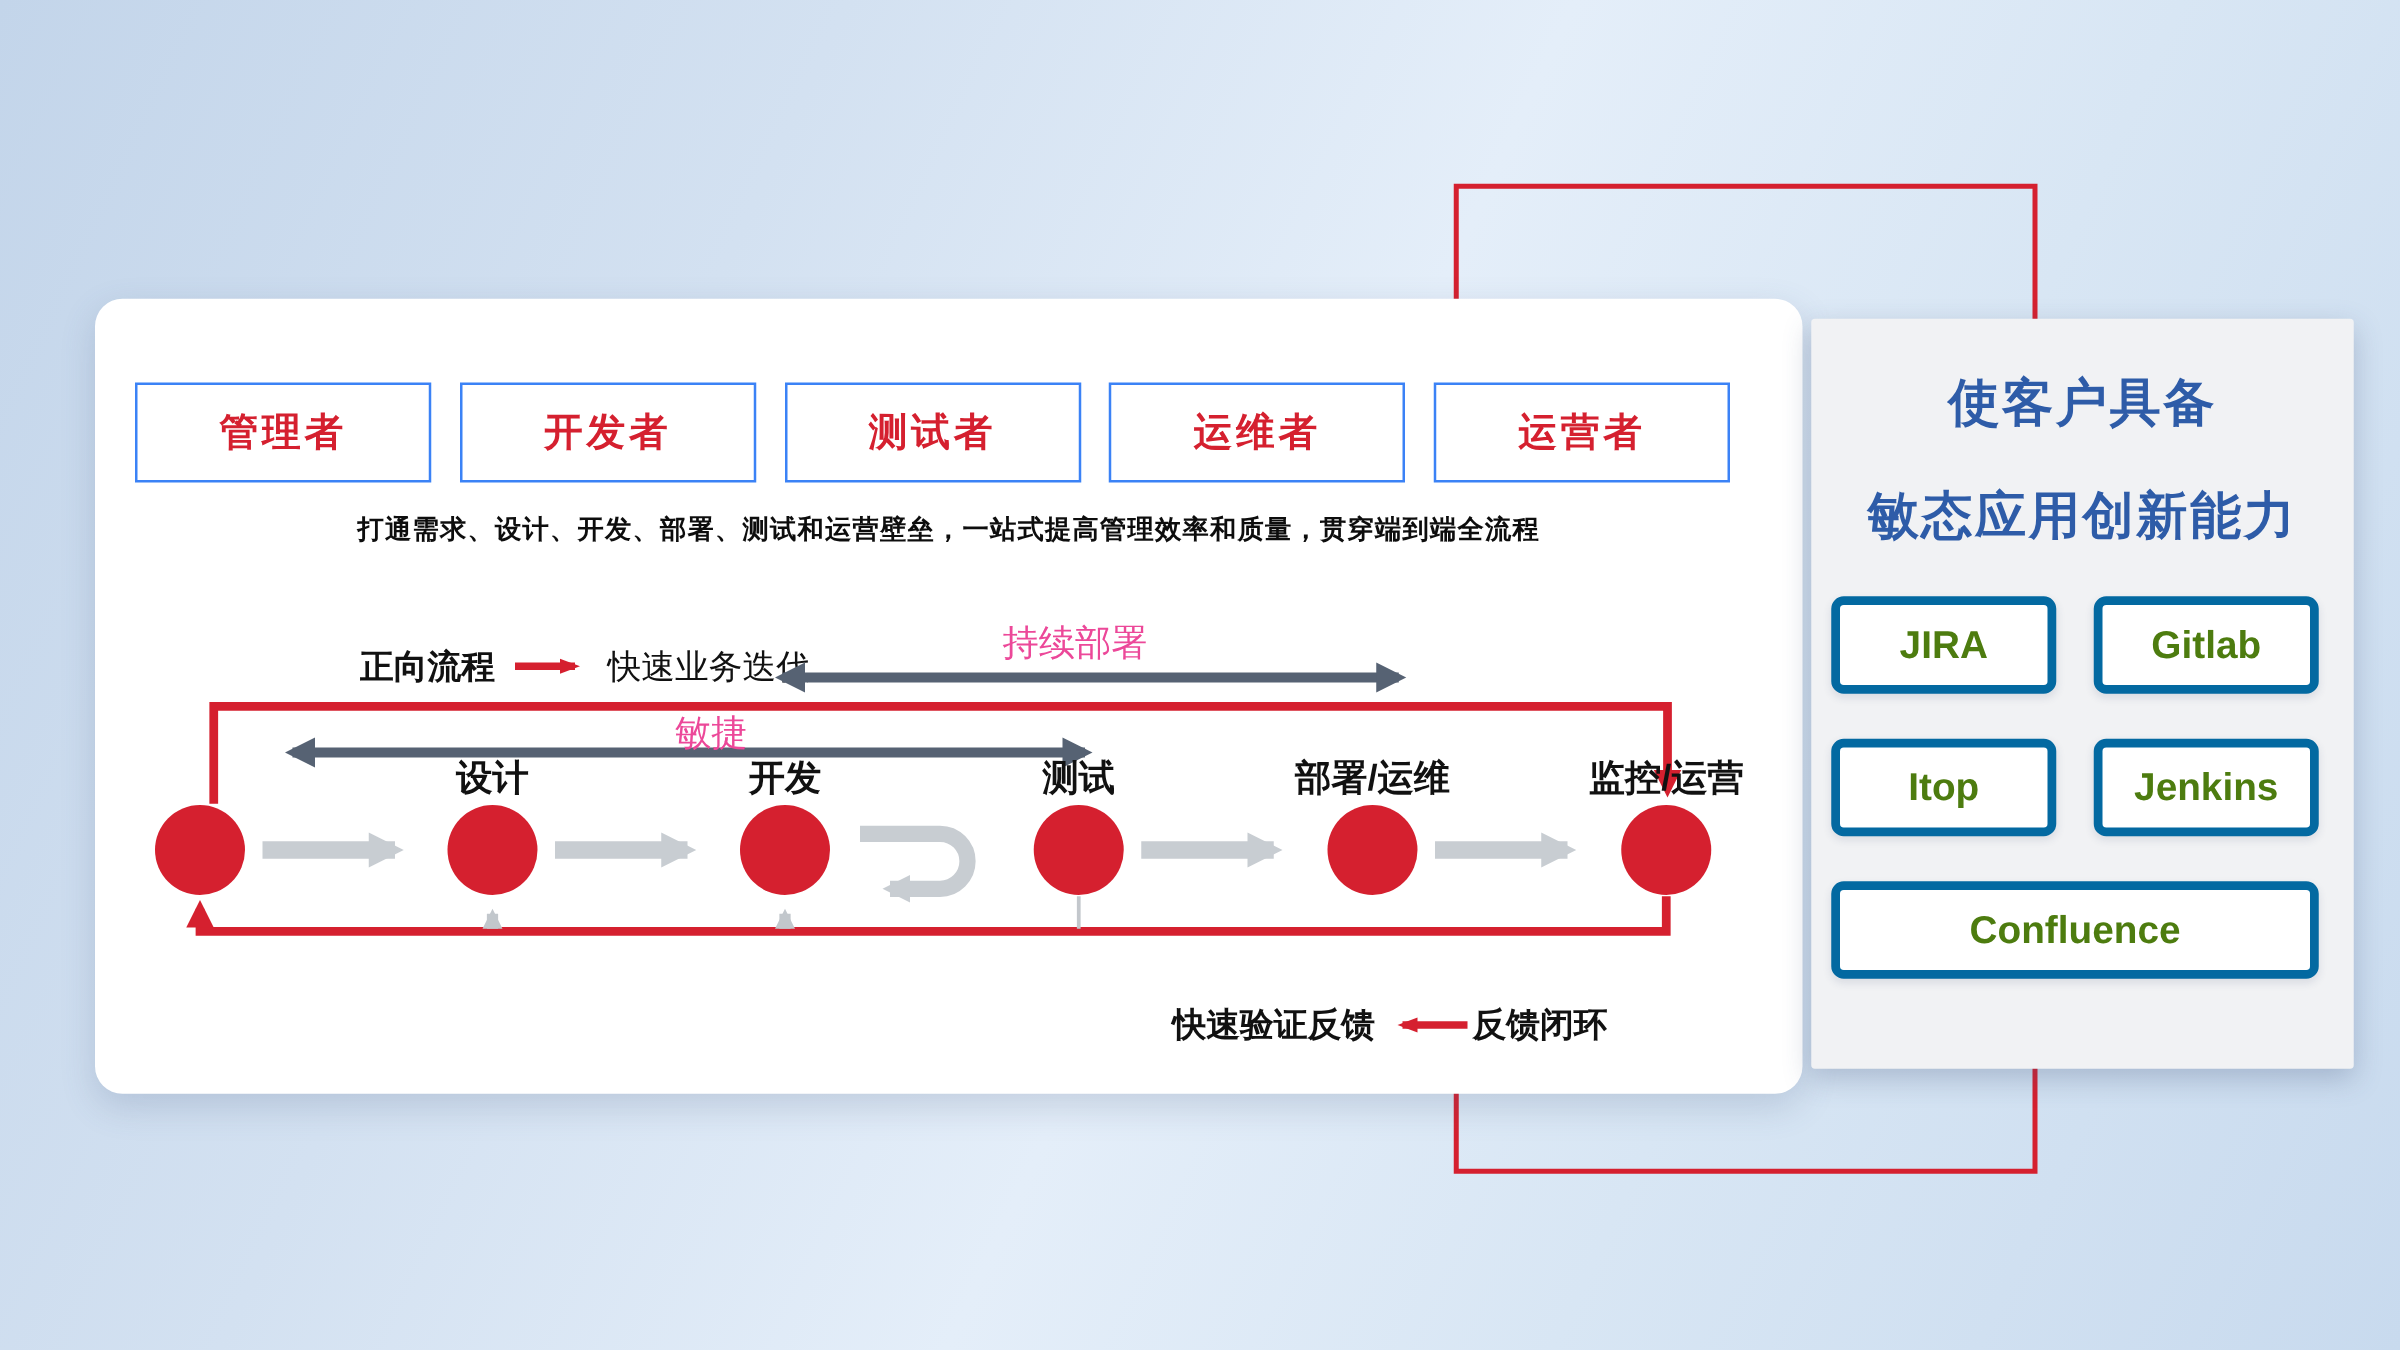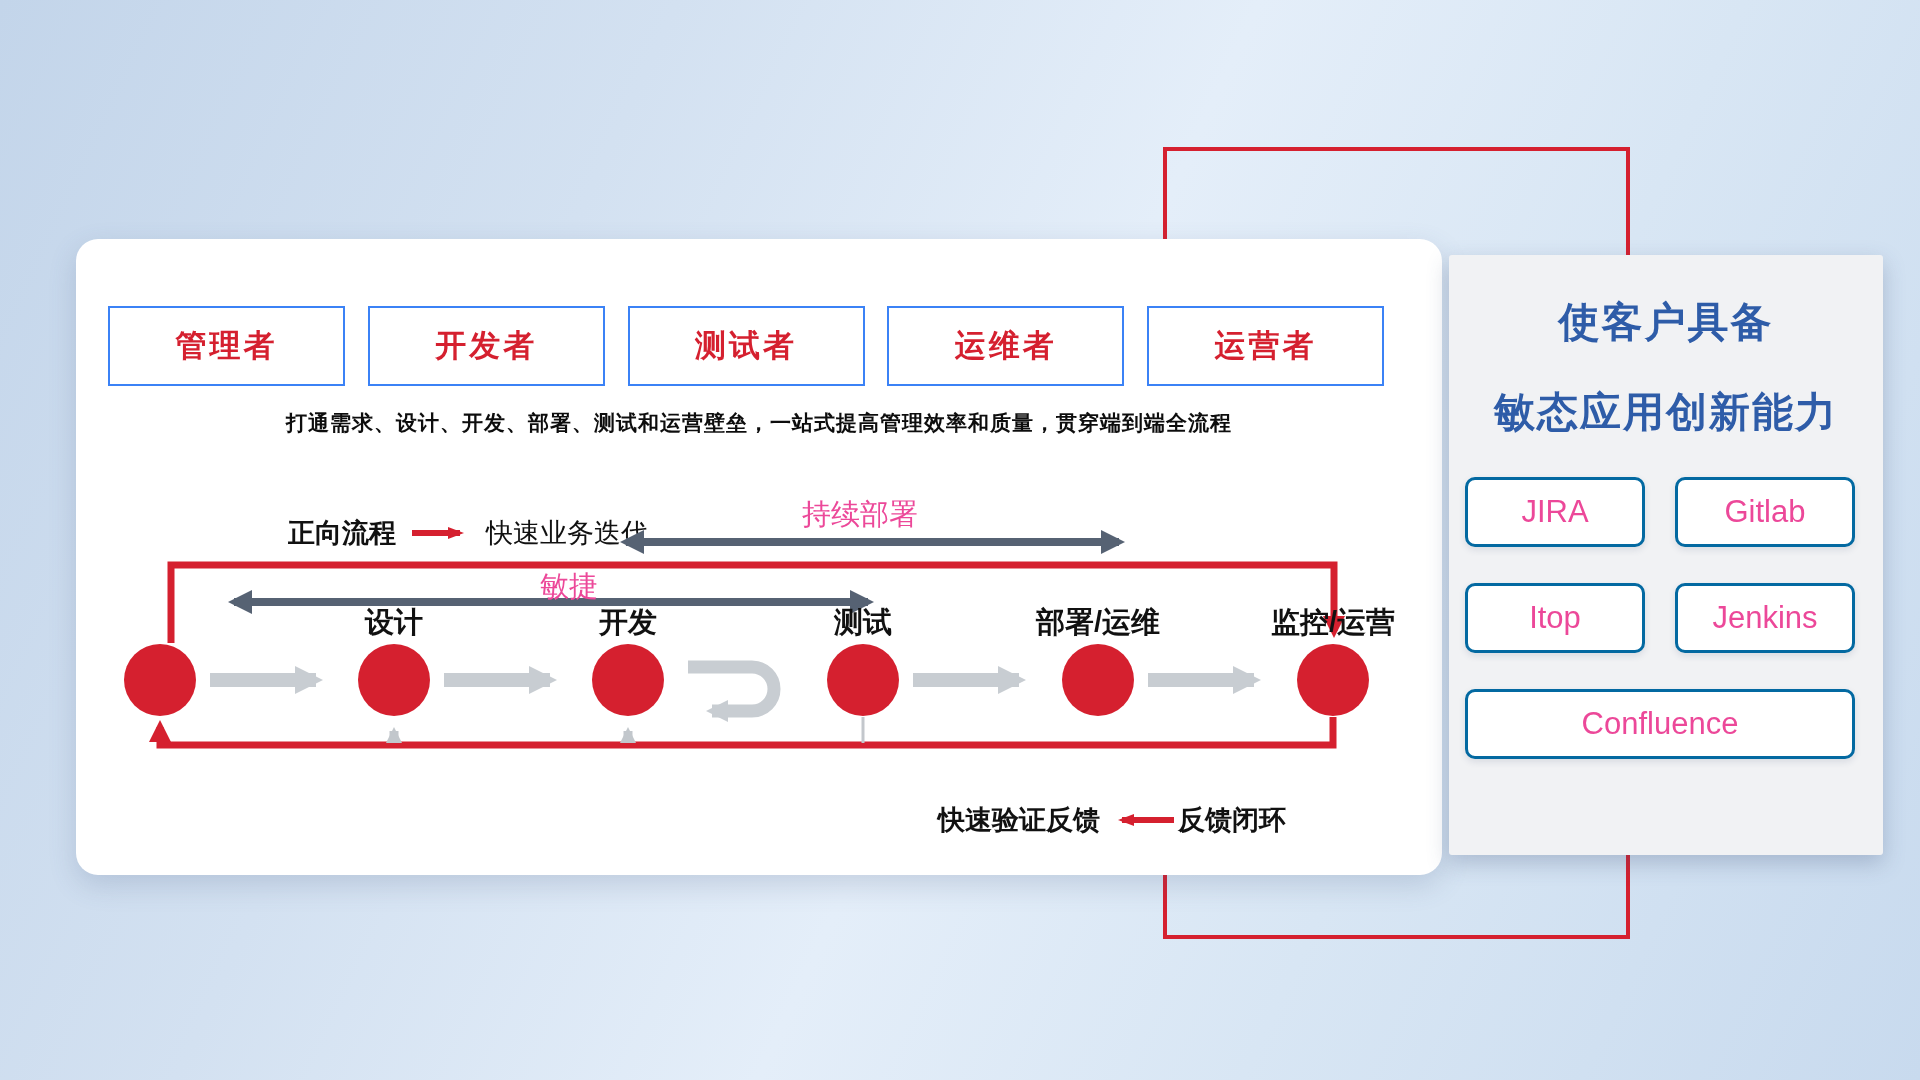--- a/index.html
+++ b/index.html
@@ -44,24 +44,24 @@
 
   
   .right-panel{position:absolute;left:1449px;top:255px;width:434px;height:600px;
     background:#f1f2f4;box-shadow:0 8px 22px rgba(60,80,120,.28);z-index:3;border-radius:3px;}
   .rp-title{position:absolute;left:0;width:100%;text-align:center;
     color:#2e5ca8;font-weight:700;font-size:41px;letter-spacing:2px;}
   .rp-title.line1{top:40px;}
   .rp-title.line2{top:130px;}
   .tools{position:absolute;left:16px;right:28px;top:222px;
     display:grid;grid-template-columns:1fr 1fr;column-gap:30px;row-gap:36px;}
-  .tool-box{height:64px;background:#fff;border:3px solid #0369a1;border-radius:10px;
+  .tool-box{height:64px;background:#fff;border:7px solid #0369a1;border-radius:10px;
     box-shadow:0 3px 7px rgba(40,60,100,.12);
     display:flex;align-items:center;justify-content:center;
-    color:#ec4899;font-size:31px;font-weight:400;}
+    color:#4d7c0f;font-size:31px;font-weight:700;}
   .tool-box.full{grid-column:1 / -1;}
 </style>
 </head>
 <body>
 
 <div class="stage">
 
   <div class="red-frame"></div>
 
   <div class="main-panel">

